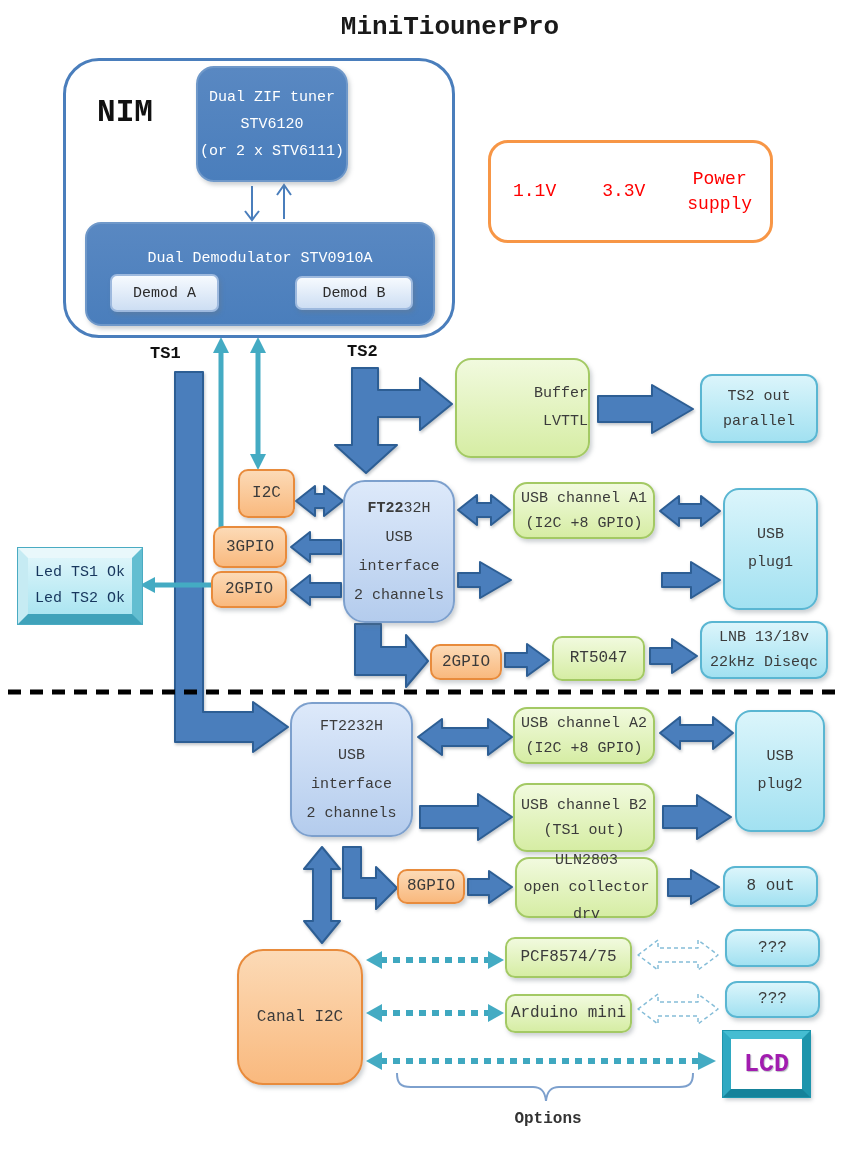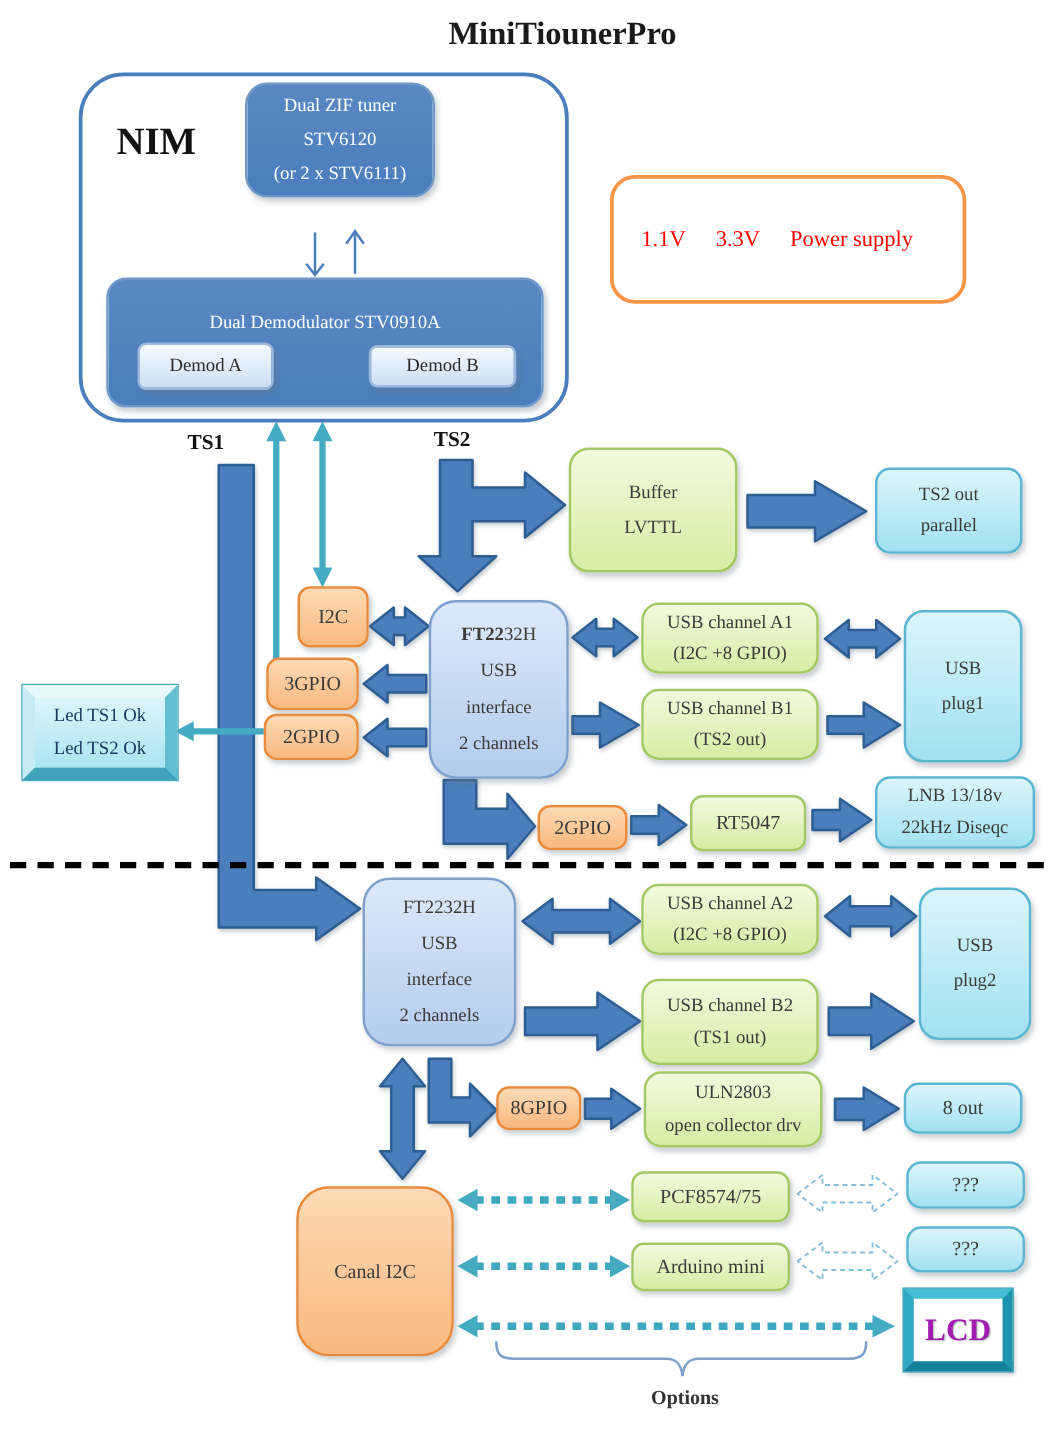--- a/index.html
+++ b/index.html
@@ -1,18 +1,18 @@
 <!DOCTYPE html>
 <html><head>
 <meta charset="utf-8">
 <style>
   html,body { margin:0; padding:0; background:#fff; }
   #canvas {
     position:relative; width:849px; height:1152px; background:#ffffff;
-    font-family:Liberation Serif, serif; color:#3b3b3b; overflow:hidden;
+    font-family:Liberation Mono, monospace; color:#3b3b3b; overflow:hidden;
   }
   #connector-layer { position:absolute; left:0; top:0; z-index:1; }
   .box {
     position:absolute; box-sizing:border-box; z-index:2;
     display:flex; flex-direction:column; align-items:center; justify-content:center;
     text-align:center; font-size:15px; color:#3b3b3b; line-height:25px;
   }
   .shadowed { box-shadow:2px 3px 4px rgba(110,120,130,.35); }
   .green  { background:linear-gradient(180deg,#f1fade 0%,#d6eda4 100%); border:2px solid #a3c964; border-radius:14px; }
   .cyan   { background:linear-gradient(180deg,#dbf5fb 0%,#a2e1f1 100%); border:2px solid #5ab6d2; border-radius:12px; }
@@ -129,46 +129,46 @@
     <path class="white-dash-arr" d="M638,1009 L658,994 L658,1002 L698,1002 L698,994 L718,1009 L698,1024 L698,1016 L658,1016 L658,1024 Z"></path>
 
     <path d="M397,1073 C397,1083 400,1087 411,1087 L533,1087 C541,1087 545,1091 546,1101 C547,1091 551,1087 559,1087 L679,1087 C690,1087 693,1083 693,1073" fill="none" stroke="#7da0cd" stroke-width="2"></path>
   </svg>
 
   <div id="title">MiniTiounerPro</div>
 
   <div class="box outline-only" id="nim-box" style="left:63px;top:58px;width:392px;height:280px;"></div>
   <div class="box" id="nim-label" style="left:85px;top:100px;width:80px;height:36px;">NIM</div>
 
-  <div class="box darkblue shadowed" style="left:196px;top:66px;width:152px;height:92px;border-radius:18px;line-height:27px;">
+  <div class="box darkblue shadowed" style="left:196px;top:66px;width:152px;height:116px;border-radius:18px;line-height:27px;">
     <span>Dual ZIF tuner</span>
     <span>STV6120</span>
     <span>(or 2 x STV6111)</span>
   </div>
 
   <div class="box darkblue shadowed" style="left:85px;top:222px;width:350px;height:104px;border-radius:16px;justify-content:flex-start;padding-top:22px;">
     <span>Dual Demodulator  STV0910A</span>
   </div>
   <div class="box demod-chip shadowed" style="left:110px;top:274px;width:109px;height:38px;">
     <span>Demod A</span>
   </div>
   <div class="box demod-chip shadowed" style="left:295px;top:276px;width:118px;height:34px;">
     <span>Demod B</span>
   </div>
 
   <div class="box outline-only" id="power-box" style="left:488px;top:140px;width:285px;height:103px;">
     <span style="margin-left:22px;">1.1V</span>
-    <span style="margin-left:24px;">3.3V</span>
+    <span style="margin-left:46px;">3.3V</span>
     <span style="margin-left:24px;">Power supply</span>
   </div>
 
   <div class="ts-label" style="left:150px;top:344px;">TS1</div>
   <div class="ts-label" style="left:347px;top:342px;">TS2</div>
 
-  <div class="box green shadowed" style="left:455px;top:358px;width:135px;height:100px;border-radius:16px;line-height:28px;">
+  <div class="box green shadowed" style="left:455px;top:358px;width:135px;height:100px;border-radius:16px;line-height:28px;align-items:flex-end;">
     <span>Buffer</span>
     <span>LVTTL</span>
   </div>
 
   <div class="box cyan shadowed" style="left:700px;top:374px;width:118px;height:69px;">
     <span>TS2 out</span>
     <span>parallel</span>
   </div>
 
   <div class="box orange shadowed" style="left:238px;top:469px;width:57px;height:49px;font-size:16px;">
@@ -190,24 +190,20 @@
 
   <div class="box" id="led-box" style="left:18px;top:548px;width:124px;height:76px;">
     <span>Led TS1 Ok</span>
     <span>Led TS2 Ok</span>
   </div>
 
   <div class="box green shadowed" style="left:513px;top:482px;width:142px;height:57px;">
     <span>USB channel A1</span>
     <span>(I2C +8 GPIO)</span>
   </div>
-  <div class="box green shadowed" style="left:513px;top:551px;width:142px;height:57px;">
-    <span>USB channel B1</span>
-    <span>(TS2 out)</span>
-  </div>
   <div class="box cyan shadowed" style="left:723px;top:488px;width:95px;height:122px;border-radius:16px;line-height:28px;">
     <span>USB</span>
     <span>plug1</span>
   </div>
 
   <div class="box orange shadowed" style="left:430px;top:644px;width:72px;height:36px;font-size:16px;">
     <span>2GPIO</span>
   </div>
   <div class="box green shadowed" style="left:552px;top:636px;width:93px;height:45px;border-radius:10px;font-size:16px;">
     <span>RT5047</span>

